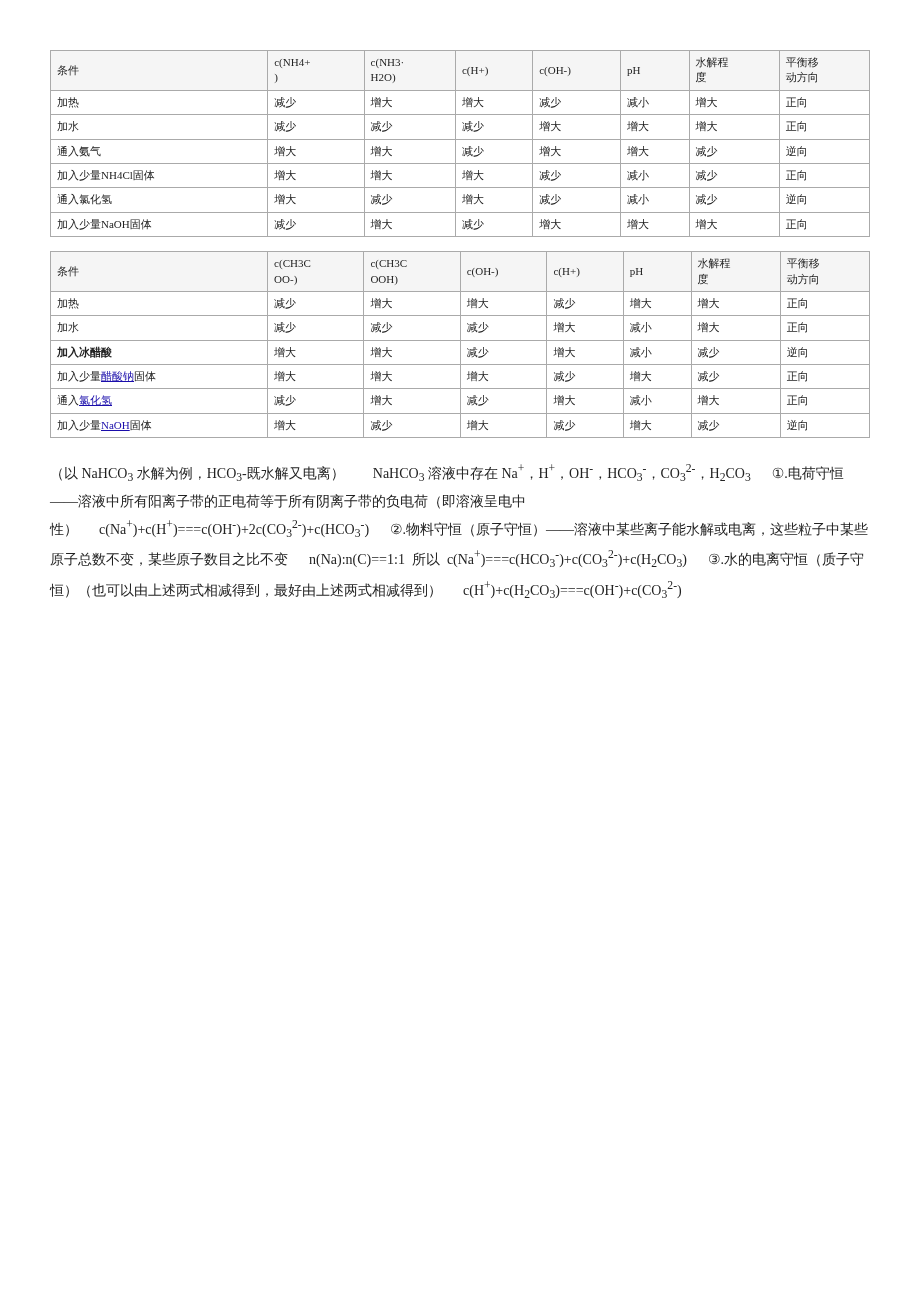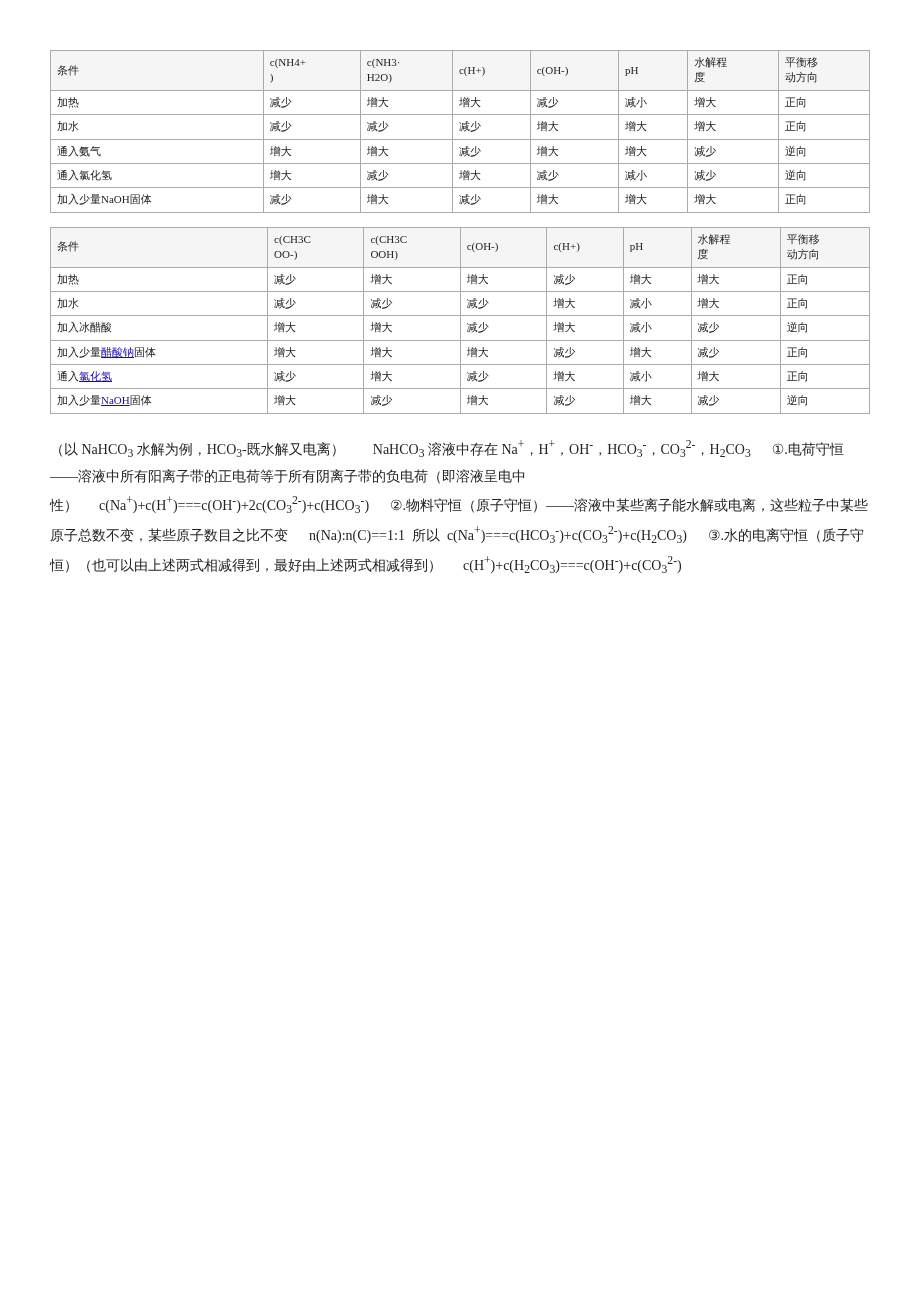--- a/index.html
+++ b/index.html
@@ -99,20 +99,30 @@
           <tr style="border-bottom: 1px dashed rgb(92, 184, 92); margin-left: 32px;">
             <td style="border-bottom: 1px dashed rgb(92, 184, 92);">通入氨气</td>
             <td style="border-bottom: 1px dashed rgb(92, 184, 92);">增大</td>
             <td style="border-bottom: 1px dashed rgb(92, 184, 92);">增大</td>
             <td style="border-bottom: 1px dashed rgb(92, 184, 92);">减少</td>
             <td style="border-bottom: 1px dashed rgb(92, 184, 92);">增大</td>
             <td style="border-bottom: 1px dashed rgb(92, 184, 92);">增大</td>
             <td style="border-bottom: 1px dashed rgb(92, 184, 92);">减少</td>
             <td style="border-bottom: 1px dashed rgb(92, 184, 92);">逆向</td>
           </tr>
+          <tr>
+            <td>加入少量NH4Cl固体</td>
+            <td>增大</td>
+            <td>增大</td>
+            <td>增大</td>
+            <td>减少</td>
+            <td>减小</td>
+            <td>减少</td>
+            <td>正向</td>
+          </tr>
           <tr style="border-bottom: 1px dashed rgb(92, 184, 92);">
             <td style="border-bottom: 1px dashed rgb(92, 184, 92);">通入氯化氢</td>
             <td style="border-bottom: 1px dashed rgb(92, 184, 92);">增大</td>
             <td style="border-bottom: 1px dashed rgb(92, 184, 92);">减少</td>
             <td style="border-bottom: 1px dashed rgb(92, 184, 92);">增大</td>
             <td style="border-bottom: 1px dashed rgb(92, 184, 92);">减少</td>
             <td style="border-bottom: 1px dashed rgb(92, 184, 92);">减小</td>
             <td style="border-bottom: 1px dashed rgb(92, 184, 92);">减少</td>
             <td style="border-bottom: 1px dashed rgb(92, 184, 92);">逆向</td>
           </tr>
@@ -160,21 +170,21 @@
             <td>加水</td>
             <td>减少</td>
             <td>减少</td>
             <td>减少</td>
             <td>增大</td>
             <td>减小</td>
             <td>增大</td>
             <td>正向</td>
           </tr>
           <tr>
-            <td style="border-bottom: 1px dashed rgb(92, 184, 92);">加入冰醋酸</td>
+            <td style="border-bottom: 1px dashed rgb(92, 184, 92); font-weight: bold;">加入冰醋酸</td>
             <td style="border-bottom: 1px dashed rgb(92, 184, 92);">增大</td>
             <td style="border-bottom: 1px dashed rgb(92, 184, 92);">增大</td>
             <td style="border-bottom: 1px dashed rgb(92, 184, 92);">减少</td>
             <td style="border-bottom: 1px dashed rgb(92, 184, 92);">增大</td>
             <td style="border-bottom: 1px dashed rgb(92, 184, 92);">减小</td>
             <td style="border-bottom: 1px dashed rgb(92, 184, 92);">减少</td>
             <td style="border-bottom: 1px dashed rgb(92, 184, 92);">逆向</td>
           </tr>
           <tr>
             <td>加入少量<a href="#" class="link-text">醋酸钠</a>固体</td>

